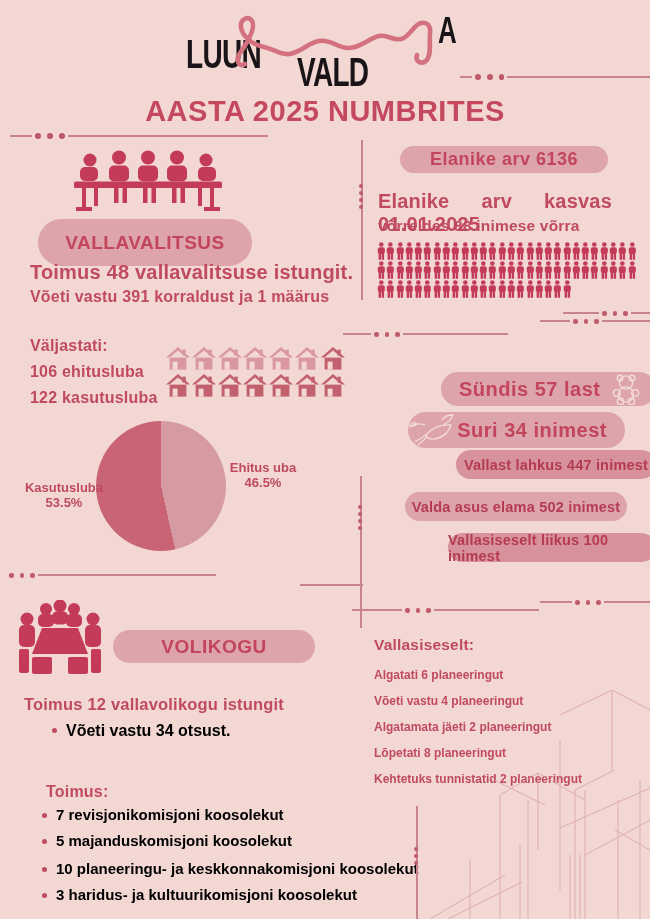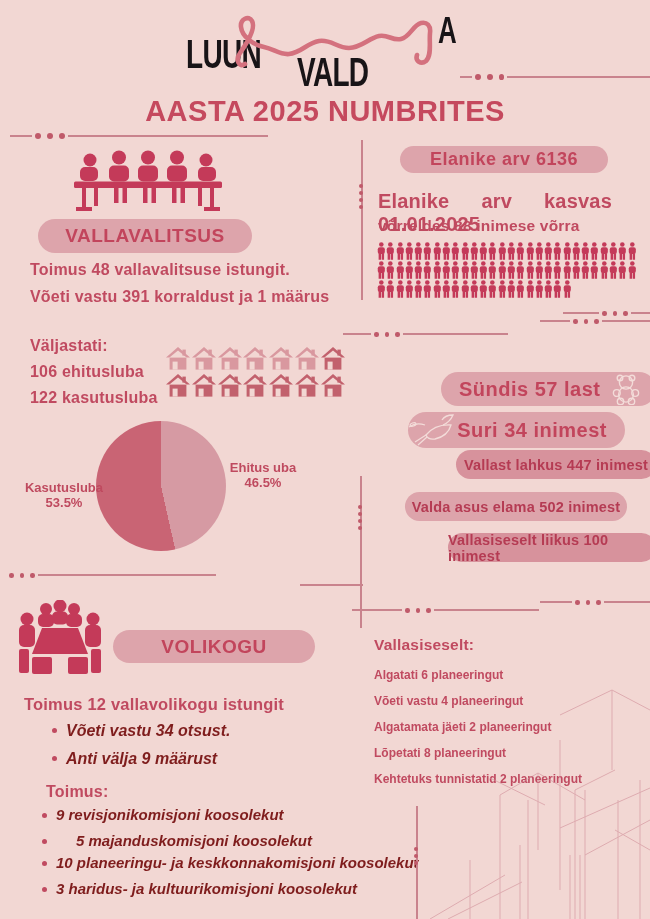--- a/index.html
+++ b/index.html
@@ -31,21 +31,21 @@
   
   .houses-row{display:flex;height:26px;}
   .house{width:24px;height:23px;margin-right:1.8px;}
   .house.h-light{fill:#d9989f;}
   .house.h-dark{fill:#c2616d;}
   
   #pie{border-radius:50%;}
   .pie-label{color:#bf4a5f;font-weight:700;font-size:13px;text-align:center;line-height:15px;}
   
   .line-row{color:#c04a60;font-weight:600;}
-  .bullet-row{display:flex;align-items:flex-start;color:#7f1d1d;font-weight:600;font-style:italic;}
+  .bullet-row{display:flex;align-items:flex-start;color:#000000;font-weight:600;}
   .bdot{width:5px;height:5px;border-radius:50%;background:#c04a60;margin:7px 9px 0 0;flex:none;}
   .logo-black{color:#181417;font-weight:700;transform-origin:left top;}
   svg.sketch line, svg.sketch path{stroke:#d3949d;stroke-width:1;fill:none;}
 </style>
 </head>
 <body>
 
 <svg width="0" height="0" style="position:absolute" aria-hidden="true">
   <defs>
     <g id="person-shape">
@@ -119,24 +119,24 @@
   <rect x="100" y="39" width="4.5" height="15"></rect>
     <rect x="108.5" y="39" width="4.5" height="15"></rect>
   <rect x="22" y="39" width="4" height="18"></rect>
     <rect x="126" y="39" width="4" height="18"></rect>
   <rect x="10" y="39" width="4" height="21"></rect>
     <rect x="4" y="58" width="16" height="4"></rect>
   <rect x="138" y="39" width="4" height="21"></rect>
     <rect x="132" y="58" width="16" height="4"></rect>
 </svg>
 
-<div class="abs pill" style="left:38px;top:219px;width:214px;height:34px;font-size:19px;">
+<div class="abs pill" style="left:38px;top:219px;width:214px;height:47px;font-size:19px;">
   <span>VALLAVALITSUS</span>
 </div>
-<div class="abs txt" style="left:30px;top:261px;font-size:16px;">Toimus 48 vallavalitsuse istungit.</div>
+<div class="abs txt" style="left:30px;top:261px;font-size:20px;">Toimus 48 vallavalitsuse istungit.</div>
 <div class="abs txt" style="left:30px;top:288px;font-size:16px;">Võeti vastu 391 korraldust ja 1 määrus</div>
 
 <div class="abs pill" style="left:400px;top:146px;width:208px;height:27px;font-size:18px;">
   <span>Elanike arv 6136</span>
 </div>
 <div class="abs txt" style="left:378px;top:190px;width:234px;font-size:20px;text-align:justify;text-align-last:justify;">Elanike arv kasvas 01.01.2025</div>
 <div class="abs txt" style="left:378px;top:217px;font-size:15.5px;">võrreldes 88 inimese võrra</div>
 <div class="abs" id="pictogram" style="left:377px;top:242px;">
     <div class="picto-row">
       <svg viewBox="0 0 9 19" class="person">
@@ -540,32 +540,28 @@
 </svg>
 <div class="abs pill" style="left:113px;top:630px;width:202px;height:33px;font-size:19px;">
   <span>VOLIKOGU</span>
 </div>
 <div class="abs txt" style="left:24px;top:695px;font-size:16.5px;">Toimus 12 vallavolikogu istungit</div>
 <div class="abs" style="left:52px;top:721px;font-size:16px;line-height:19px;">
     <div class="bullet-row" style="margin-bottom: 9px;">
       <span class="bdot"></span>
       <span>Võeti vastu 34 otsust.</span>
     </div>
-    <div class="bullet-row" style="margin-bottom: 9px;">
-      <span class="bdot"></span>
-      <span>Anti välja 9 määrust</span>
-    </div>
   </div>
 <div class="abs txt" style="left:24px;top:783px;font-size:16px;margin-left:22px;">Toimus:</div>
 <div class="abs" style="left:42px;top:806px;font-size:15px;line-height:17px;">
     <div class="bullet-row" style="margin-bottom: 9px;">
       <span class="bdot"></span>
-      <span>9 revisjonikomisjoni koosolekut</span>
-    </div>
-    <div class="bullet-row" style="margin-bottom: 5px; gap: 20px;">
+      <span>7 revisjonikomisjoni koosolekut</span>
+    </div>
+    <div class="bullet-row" style="margin-bottom: 11px;">
       <span class="bdot"></span>
       <span>5 majanduskomisjoni koosolekut</span>
     </div>
     <div class="bullet-row" style="margin-bottom: 9px;">
       <span class="bdot"></span>
       <span>10 planeeringu- ja keskkonnakomisjoni koosolekut</span>
     </div>
     <div class="bullet-row" style="margin-bottom: 9px;">
       <span class="bdot"></span>
       <span>3 haridus- ja kultuurikomisjoni koosolekut</span>

